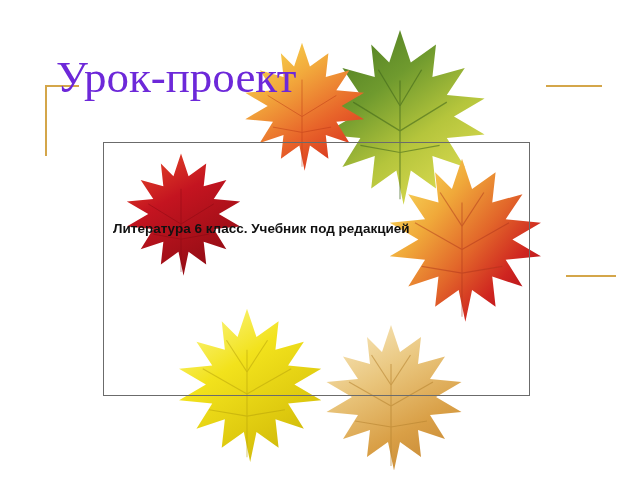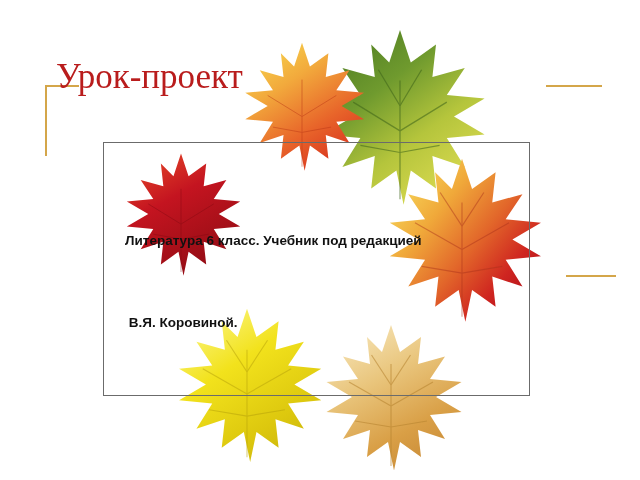--- a/index.html
+++ b/index.html
@@ -27,23 +27,23 @@
     width: 2px;
     background: #d4a64a;
   }
 
   
   #title {
     position: absolute;
     left: 56px;
     top: 57px;
     font-family: "Liberation Serif", "DejaVu Serif", serif;
-    font-size: 35px;
+    font-size: 45px;
     line-height: 40px;
-    color: #b91c1c;
+    color: #6d28d9;
     white-space: nowrap;
     letter-spacing: 0px;
   }
 
   
   #content-box {
     position: absolute;
     left: 103px;
     top: 142px;
     width: 427px;
@@ -58,21 +58,21 @@
     position: absolute;
     left: 113px;
     top: 180px;
     width: 410px;
     font-size: 13.5px;
     line-height: 19.4px;
     font-weight: bold;
     color: #111111;
     white-space: pre-wrap;
   }
-  .para { margin: 12px; }
+  .para { margin: 0; }
   .para-gap { height: 19px; }
 
   
   .leaf {
     position: absolute;
     pointer-events: none;
   }
   #leaves-back { position: absolute; inset: 0; }
 </style>
 </head>
@@ -235,21 +235,20 @@
   <div class="gold-v" style="left:45px; top:85px; height:71px;"></div>
   <div class="gold-h" style="left:546px; top:85px; width:56px;"></div>
   <div class="gold-h" style="left:566px; top:275px; width:50px;"></div>
 
   <div id="title">Урок-проект</div>
 
   <div id="content-box"></div>
 
   <div id="body-text">
     <div class="para">Литература 6 класс. Учебник под редакцией</div>
-    <div class="para"> В.Я. Коровиной.</div>
     <div class="para-gap"></div>
     
     
     
     
   </div>
 
 </div>
 
 </body></html>

